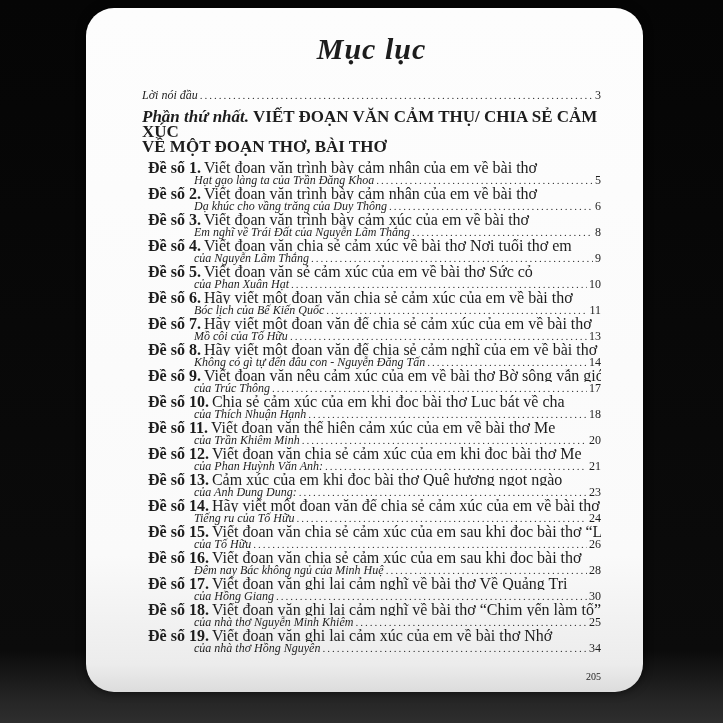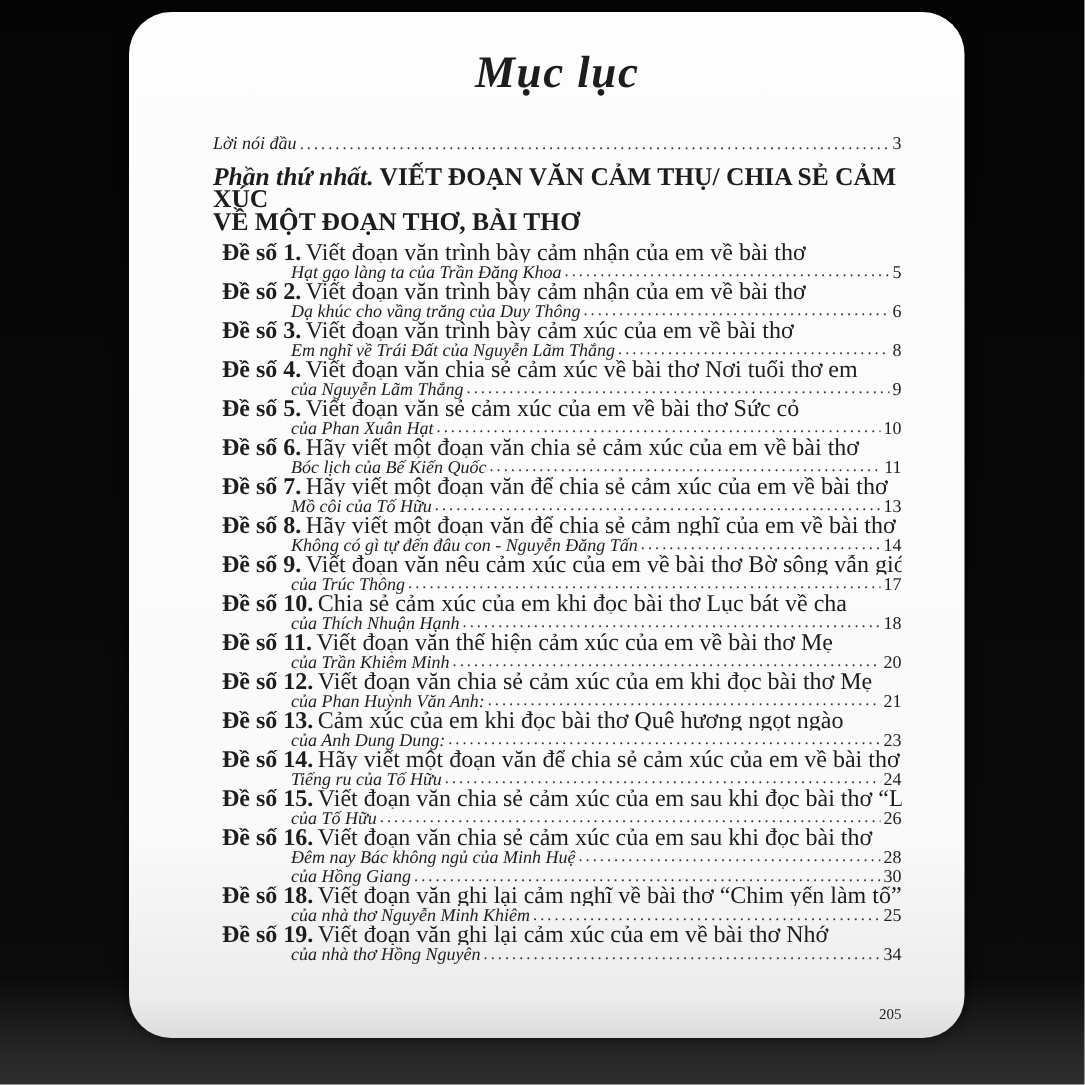--- a/index.html
+++ b/index.html
@@ -240,20 +240,21 @@
   <div class="entry">
     <div class="l1"><span class="num">Đề số 16.</span><span>Viết đoạn văn chia sẻ cảm xúc của em sau khi đọc bài thơ</span></div>
     <div class="l2">
       <span class="cont">Đêm nay Bác không ngủ của Minh Huệ</span>
       <span class="dots">........................................................................................................................................................................................................</span>
       <span class="pg">28</span>
     </div>
   </div>
 
   <div class="entry">
+    <div class="l1"><span class="num">Đề số 17.</span><span>Viết đoạn văn ghi lại cảm nghĩ về bài thơ </span><span class="it">Về Quảng Trị</span></div>
     <div class="l2">
       <span class="cont">của Hồng Giang</span>
       <span class="dots">........................................................................................................................................................................................................</span>
       <span class="pg">30</span>
     </div>
   </div>
 
   <div class="entry">
     <div class="l1"><span class="num">Đề số 18.</span><span>Viết đoạn văn ghi lại cảm nghĩ về bài thơ </span><span class="it">“Chim yến làm tổ”</span></div>
     <div class="l2">

